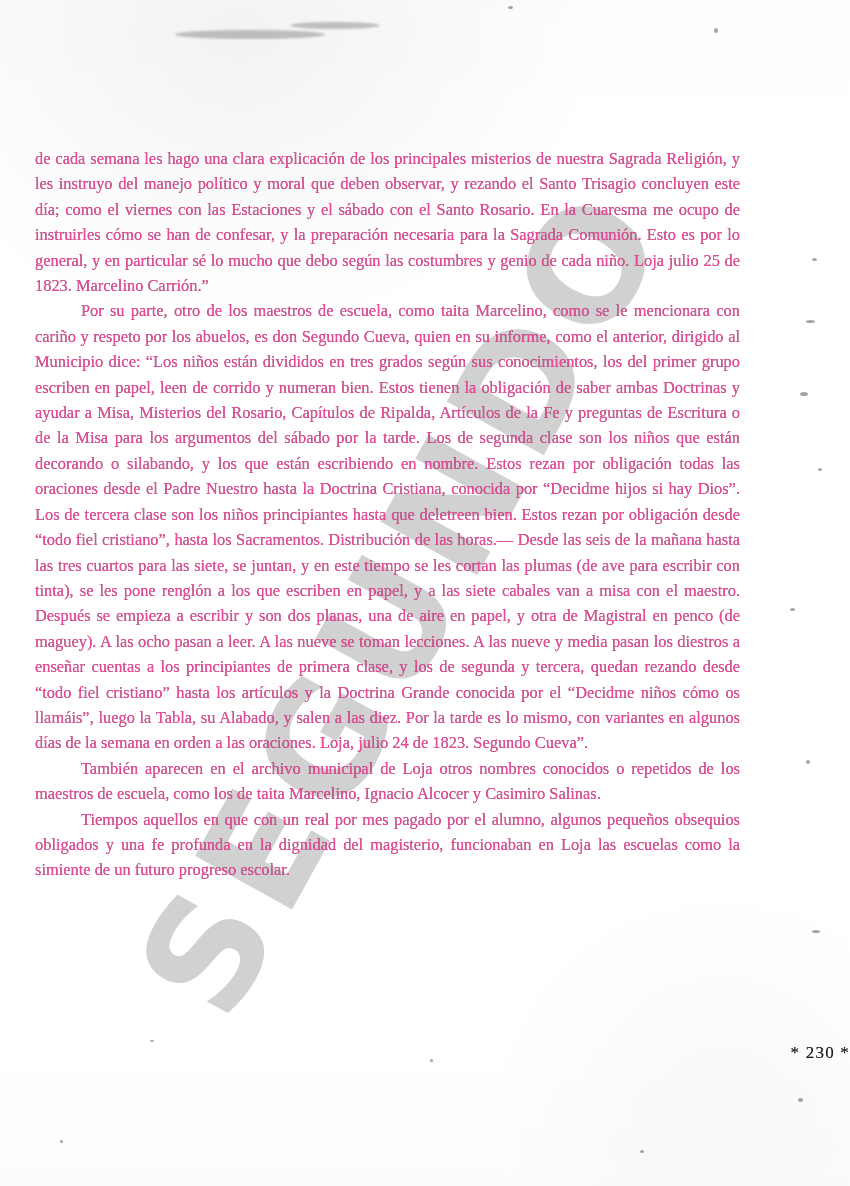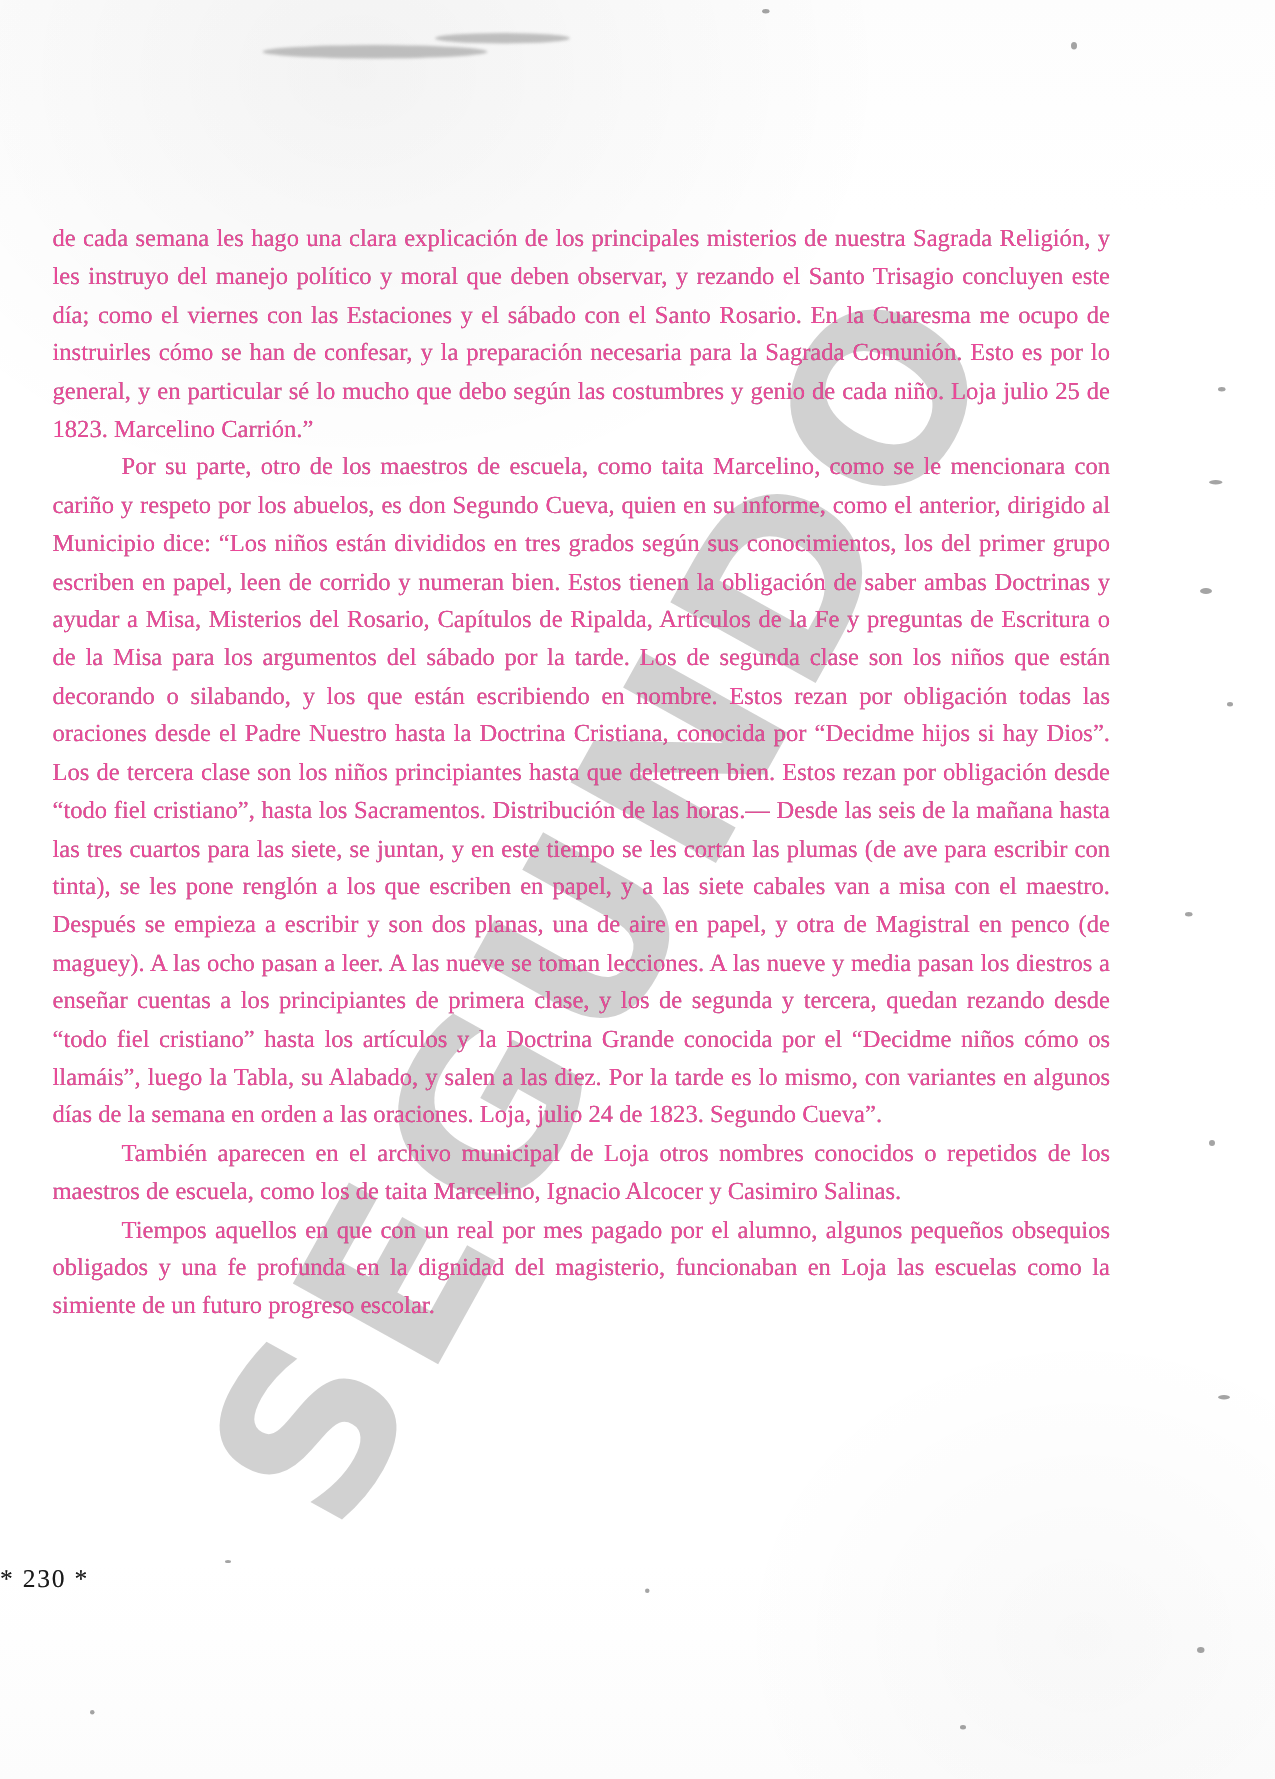--- a/index.html
+++ b/index.html
@@ -95,21 +95,21 @@
   
   .text-body {
     text-shadow: 0 0 .35px rgba(0,0,0,0.55);
   }
 
   .page-number {
     position: absolute;
     left: 0;
     right: 0;
     top: 1043px;
-    text-align: left;
+    text-align: right;
     z-index: 3;
     font-family: "Liberation Serif", "DejaVu Serif", serif;
     font-size: 17px;
     color: #1a1a1a;
     letter-spacing: 1.2px;
     text-shadow: 0 0 .35px rgba(0,0,0,0.5);
   }
 </style>
 </head>
 <body>

